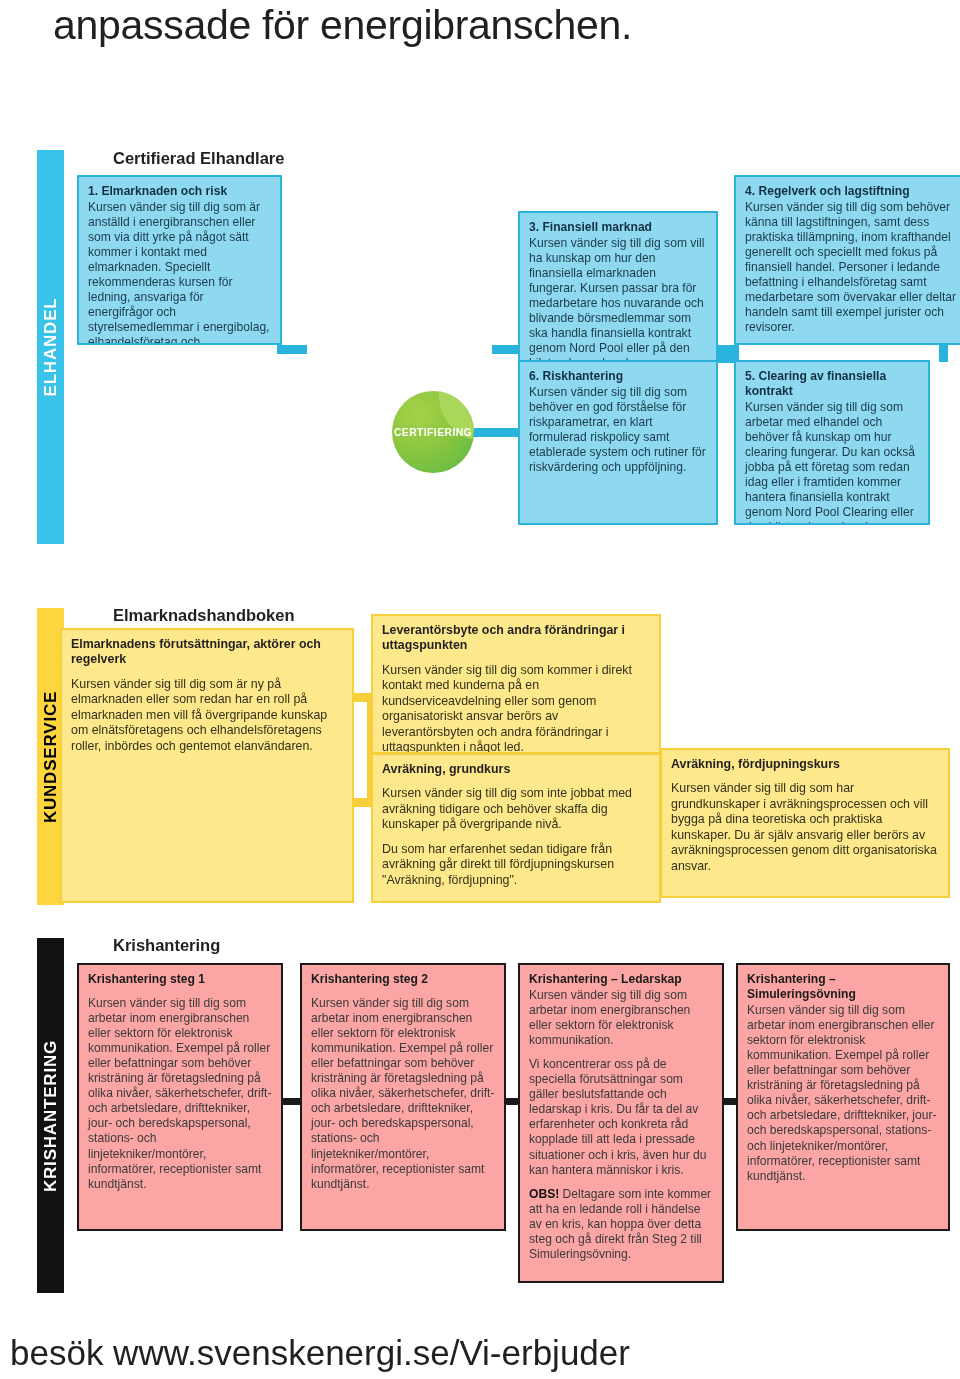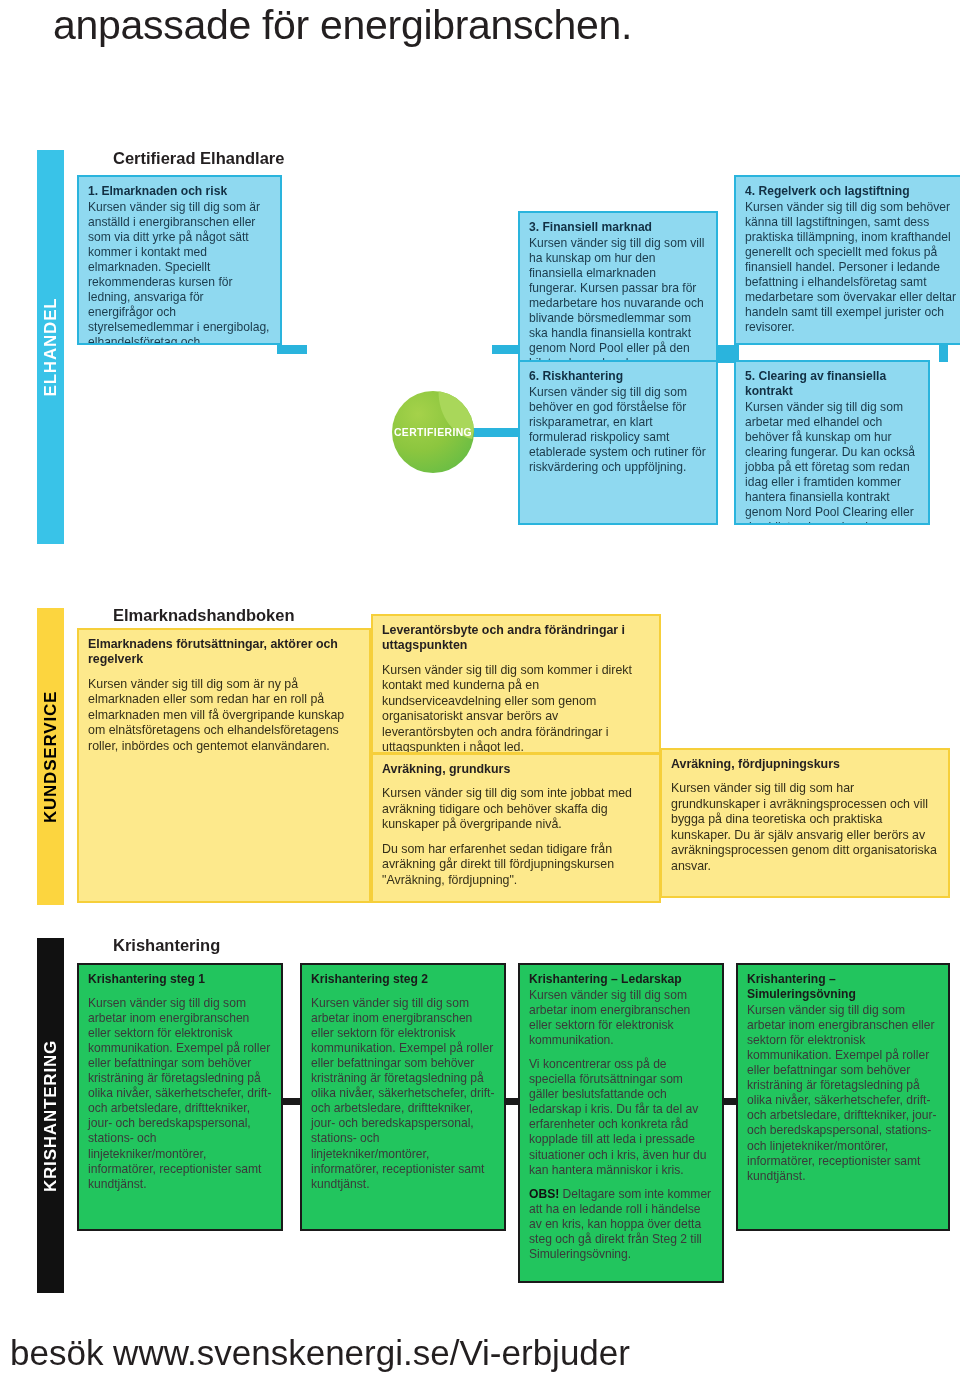--- a/index.html
+++ b/index.html
@@ -91,21 +91,21 @@
 
   .box-yellow {
     background: #fde98c;
     border: 2px solid #f6cf3a;
     color: #35301a;
     font-size: 12.4px;
   }
   .box-yellow .bx-title { color: #231f20; }
 
   .box-gray {
-    background: #22c55e;
+    background: #fca5a5;
     border: 2px solid #1a1a1a;
     color: #3a3a3a;
     font-size: 12.1px;
   }
   .box-gray .bx-title { color: #1a1a1a; }
   .box-gray .obs { font-weight: bold; color: #111; }
 
   
   .conn { position: absolute; }
   .conn-blue   { background: #2ab4dd; }
@@ -215,21 +215,21 @@
       <span class="side-label side-label-black">KUNDSERVICE</span>
     </div>
 
     <div class="section-title" style="left:40px; top:-2px;">Elmarknadshandboken</div>
 
     <div class="conn conn-yellow" style="left:296px; top:85px; width:42px; height:9px;"></div>
     <div class="conn conn-yellow" style="left:296px; top:190px; width:42px; height:9px;"></div>
     <div class="conn conn-yellow" style="left:585px; top:190px; width:42px; height:9px;"></div>
     <div class="conn conn-yellow" style="left:330px; top:85px; width:9px; height:114px;"></div>
 
-    <div class="box box-yellow" style="left:40px; top:20px; width:294px; height:275px;">
+    <div class="box box-yellow" style="left:23px; top:20px; width:294px; height:275px;">
       <span class="bx-title">Elmarknadens förutsättningar, aktörer och regelverk</span>
       <span class="bx-body sp">Kursen vänder sig till dig som är ny på elmarknaden eller som redan har en roll på elmarknaden men vill få övergripande kunskap om elnätsföretagens och elhandelsföretagens roller, inbördes och gentemot elanvändaren.</span>
     </div>
 
     <div class="box box-yellow" style="left:334px; top:6px; width:290px; height:140px;">
       <span class="bx-title">Leverantörsbyte och andra förändringar i uttagspunkten</span>
       <span class="bx-body sp">Kursen vänder sig till dig som kommer i direkt kontakt med kunderna på en kundserviceavdelning eller som genom organisatoriskt ansvar berörs av leverantörsbyten och andra förändringar i uttagspunkten i något led.</span>
     </div>
 
     <div class="box box-yellow" style="left:334px; top:145px; width:290px; height:150px;">

